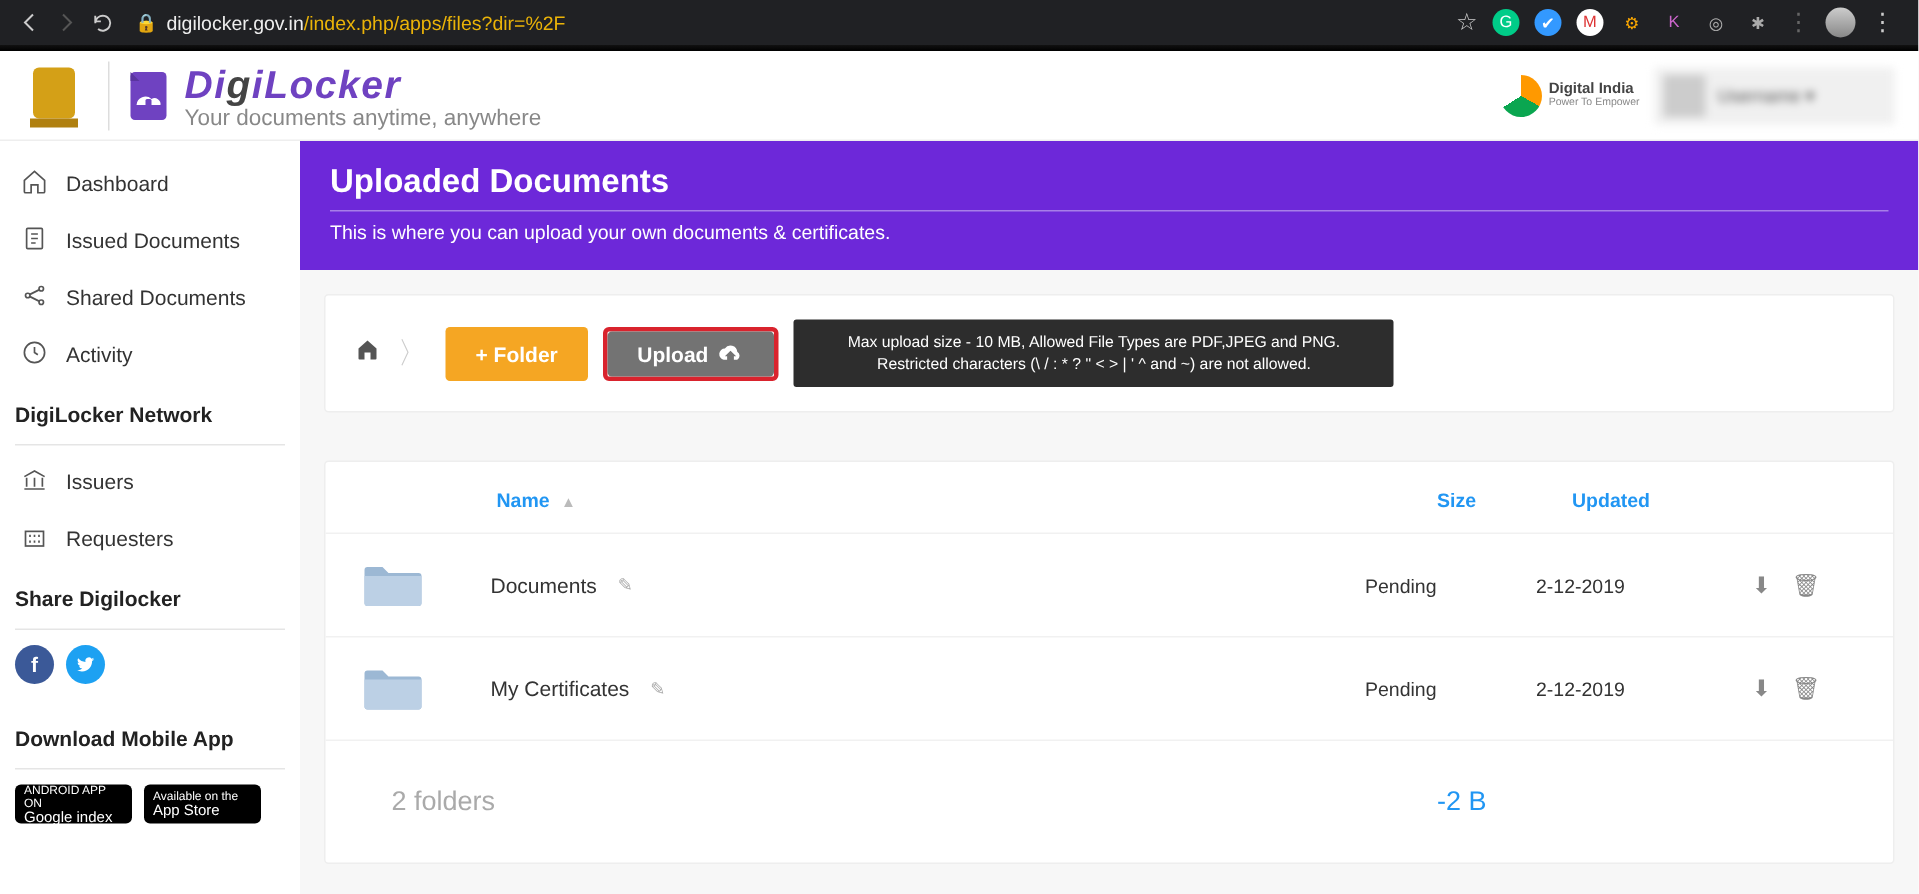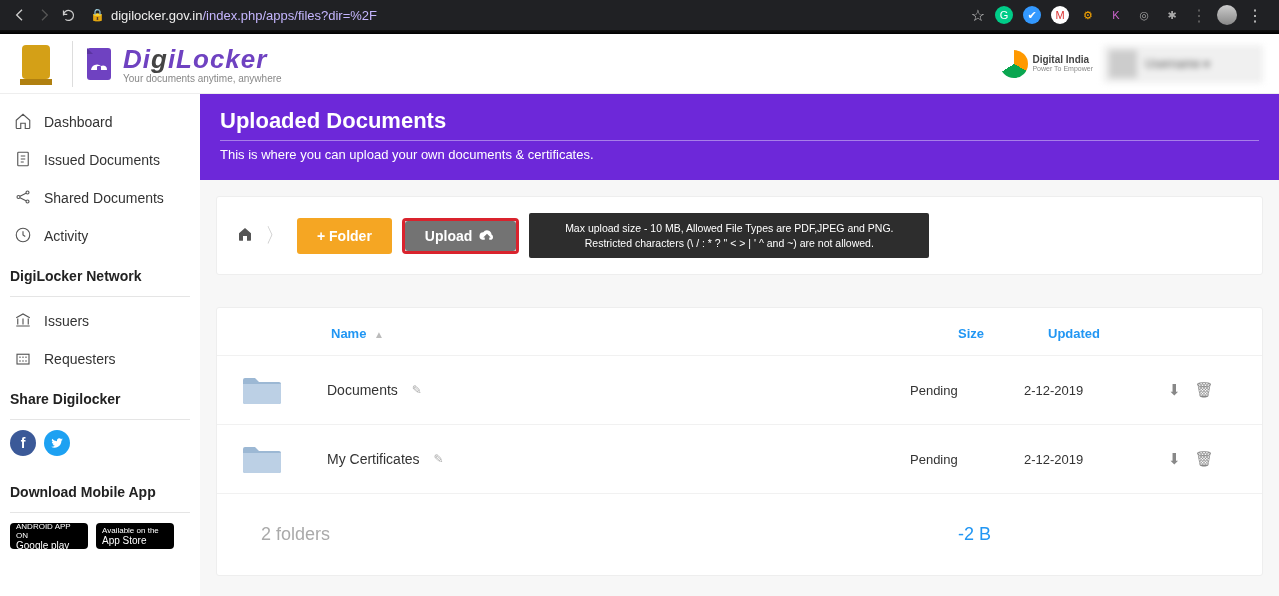--- a/index.html
+++ b/index.html
@@ -5,35 +5,35 @@
   * { margin:0; padding:0; box-sizing:border-box; font-family: "Segoe UI", Arial, sans-serif; }
   body { background:#fff; width:1279px; height:596px; overflow:hidden; }
 
   
   .browser-bar { background:#202124; height:30px; display:flex; align-items:center; padding:0 8px; color:#bbb; }
   .nav-btn { width:24px; height:24px; display:flex; align-items:center; justify-content:center; color:#ccc; cursor:pointer; }
   .nav-btn.disabled { color:#555; }
   .url-area { flex:1; display:flex; align-items:center; margin-left:10px; font-size:13px; color:#aaa; }
   .lock { color:#ccc; margin-right:6px; font-size:12px; }
   .url-host { color:#eee; }
-  .url-path { color:#c4b5fd; }
+  .url-path { color:#eab308; }
   .bar-icons { display:flex; align-items:center; gap:10px; padding:0 8px; }
   .bar-icon { width:18px; height:18px; border-radius:50%; display:flex; align-items:center; justify-content:center; font-size:11px; color:#fff; }
   .avatar-img { width:20px; height:20px; border-radius:50%; background:linear-gradient(#ccc,#888); }
   .browser-shadow { height:4px; background:linear-gradient(#111,#000); }
 
   
   .top-header { height:60px; display:flex; align-items:center; padding:0 16px; border-bottom:1px solid #eee; }
   .logo-block { display:flex; align-items:center; }
   .emblem { width:40px; height:46px; margin-right:8px; }
   .divider-v { width:1px; height:46px; background:#ddd; margin:0 8px; }
   .cloud-logo { width:36px; height:36px; margin-right:6px; }
   .brand-text { font-size:26px; font-weight:bold; color:#6f42c1; font-style:italic; letter-spacing:1px; }
   .brand-text .g { color:#444; }
-  .tagline { font-size:10px; color:#888; margin-top:-2px; }
+  .tagline { font-size:15px; color:#888; margin-top:-2px; }
   .header-right { margin-left:auto; display:flex; align-items:center; gap:10px; }
   .digital-india { display:flex; align-items:center; font-size:10px; color:#444; font-weight:bold; }
   .di-swirl { width:28px; height:28px; border-radius:50%; background:conic-gradient(#ff9900 0 33%, #0aa650 33% 66%, #fff 66% 100%); margin-right:4px; }
   .di-text { line-height:1; }
   .di-text .sub { display:block; font-size:7px; color:#888; font-weight:normal; }
   .user-block { width:160px; height:38px; background:#f0f0f0; border-radius:2px; display:flex; align-items:center; padding:0 6px; filter:blur(3px); font-size:12px; color:#555; }
   .user-block .av { width:28px; height:28px; background:#ccc; margin-right:8px; }
 
   
   .layout { display:flex; height:calc(596px - 34px - 60px); }
@@ -217,21 +217,21 @@
             <path d="M22 5.9a8 8 0 0 1-2.3.6 4 4 0 0 0 1.8-2.2 8 8 0 0 1-2.6 1A4 4 0 0 0 12 9a11.4 11.4 0 0 1-8.3-4.2 4 4 0 0 0 1.2 5.4 4 4 0 0 1-1.8-.5v.1a4 4 0 0 0 3.2 4 4 4 0 0 1-1.8.1 4 4 0 0 0 3.8 2.8A8 8 0 0 1 2 18.4 11.3 11.3 0 0 0 8.1 20c7.4 0 11.4-6.1 11.4-11.4v-.5A8 8 0 0 0 22 5.9z"></path>
           </svg>
       </div>
     </div>
 
     <div class="side-heading">Download Mobile App</div>
     <hr class="side-sep">
     <div class="stores">
       <div class="store-badge">
         <span>ANDROID APP ON</span>
-        <span class="big">Google play</span>
+        <span class="big">Google index</span>
       </div>
       <div class="store-badge">
         <span>Available on the</span>
         <span class="big">App Store</span>
       </div>
     </div>
   </div>
 
   <div class="main">
     <div class="blue-header">

